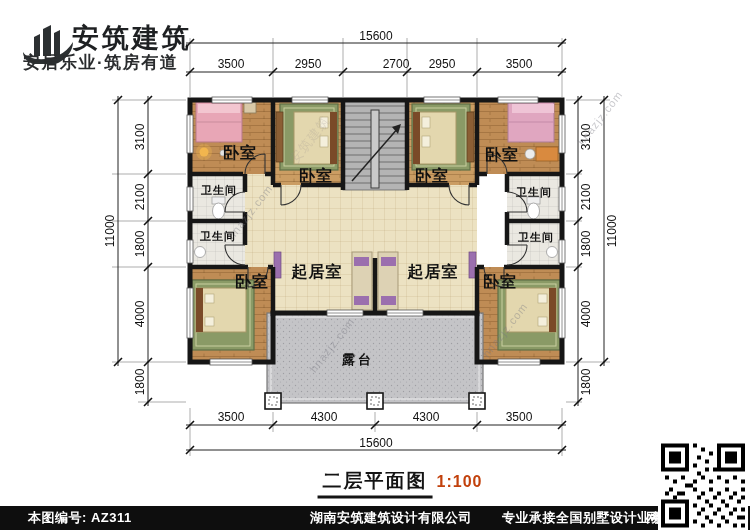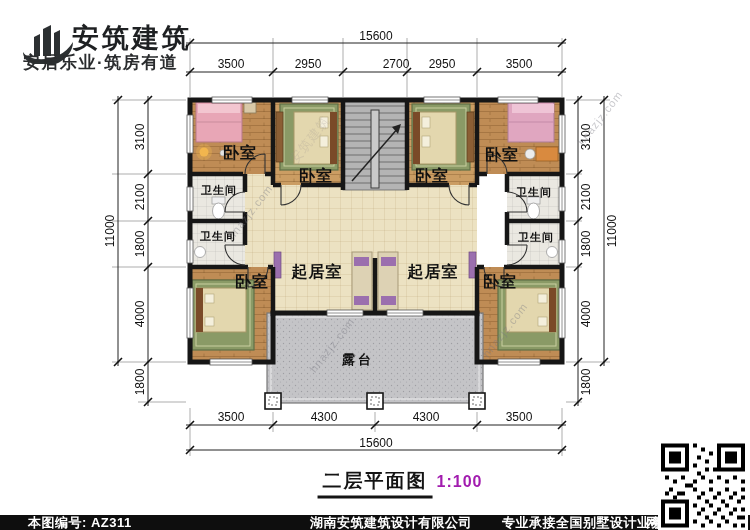--- a/index.html
+++ b/index.html
@@ -20,23 +20,23 @@
   .room-label.big{font-size:13px;letter-spacing:3px;}
   
   .wm{position:absolute;font-size:11px;color:rgba(120,120,130,0.40);letter-spacing:1px;
       transform:translate(-50%,-50%) rotate(-52deg);white-space:nowrap;}
   .wm.brandwm{color:rgba(150,140,140,0.22);font-size:13px;}
   
   .title-wrap{position:absolute;left:400px;top:483px;transform:translate(-50%,-50%);
               display:flex;align-items:baseline;gap:4px;}
   .title-main{font-size:19px;font-weight:700;color:#141414;letter-spacing:2px;
               border-bottom:3px solid #141414;padding:0 5px 2px;}
-  .title-scale{font-size:16px;font-weight:600;color:#a21caf;letter-spacing:1px;}
-  
-  .footer{position:absolute;left:0;right:0;bottom:0;height:15px;background:#0e0e0e;color:#fff;}
+  .title-scale{font-size:16px;font-weight:600;color:#c2410c;letter-spacing:1px;}
+  
+  .footer{position:absolute;left:0;right:0;bottom:0;height:24px;background:#0e0e0e;color:#fff;}
   .footer span{position:absolute;top:50%;transform:translateY(-50%);font-size:13px;font-weight:600;
                letter-spacing:0.5px;white-space:nowrap;}
   .f-sheet{left:28px;}
   .f-company{left:310px;font-family:Liberation Mono, monospace;}
   .f-service{left:502px;}
   .f-qrlabel{left:646px;font-size:13px;}
   .qr{position:absolute;left:658px;top:441px;background:#fff;}
 </style>
 </head>
 <body>

